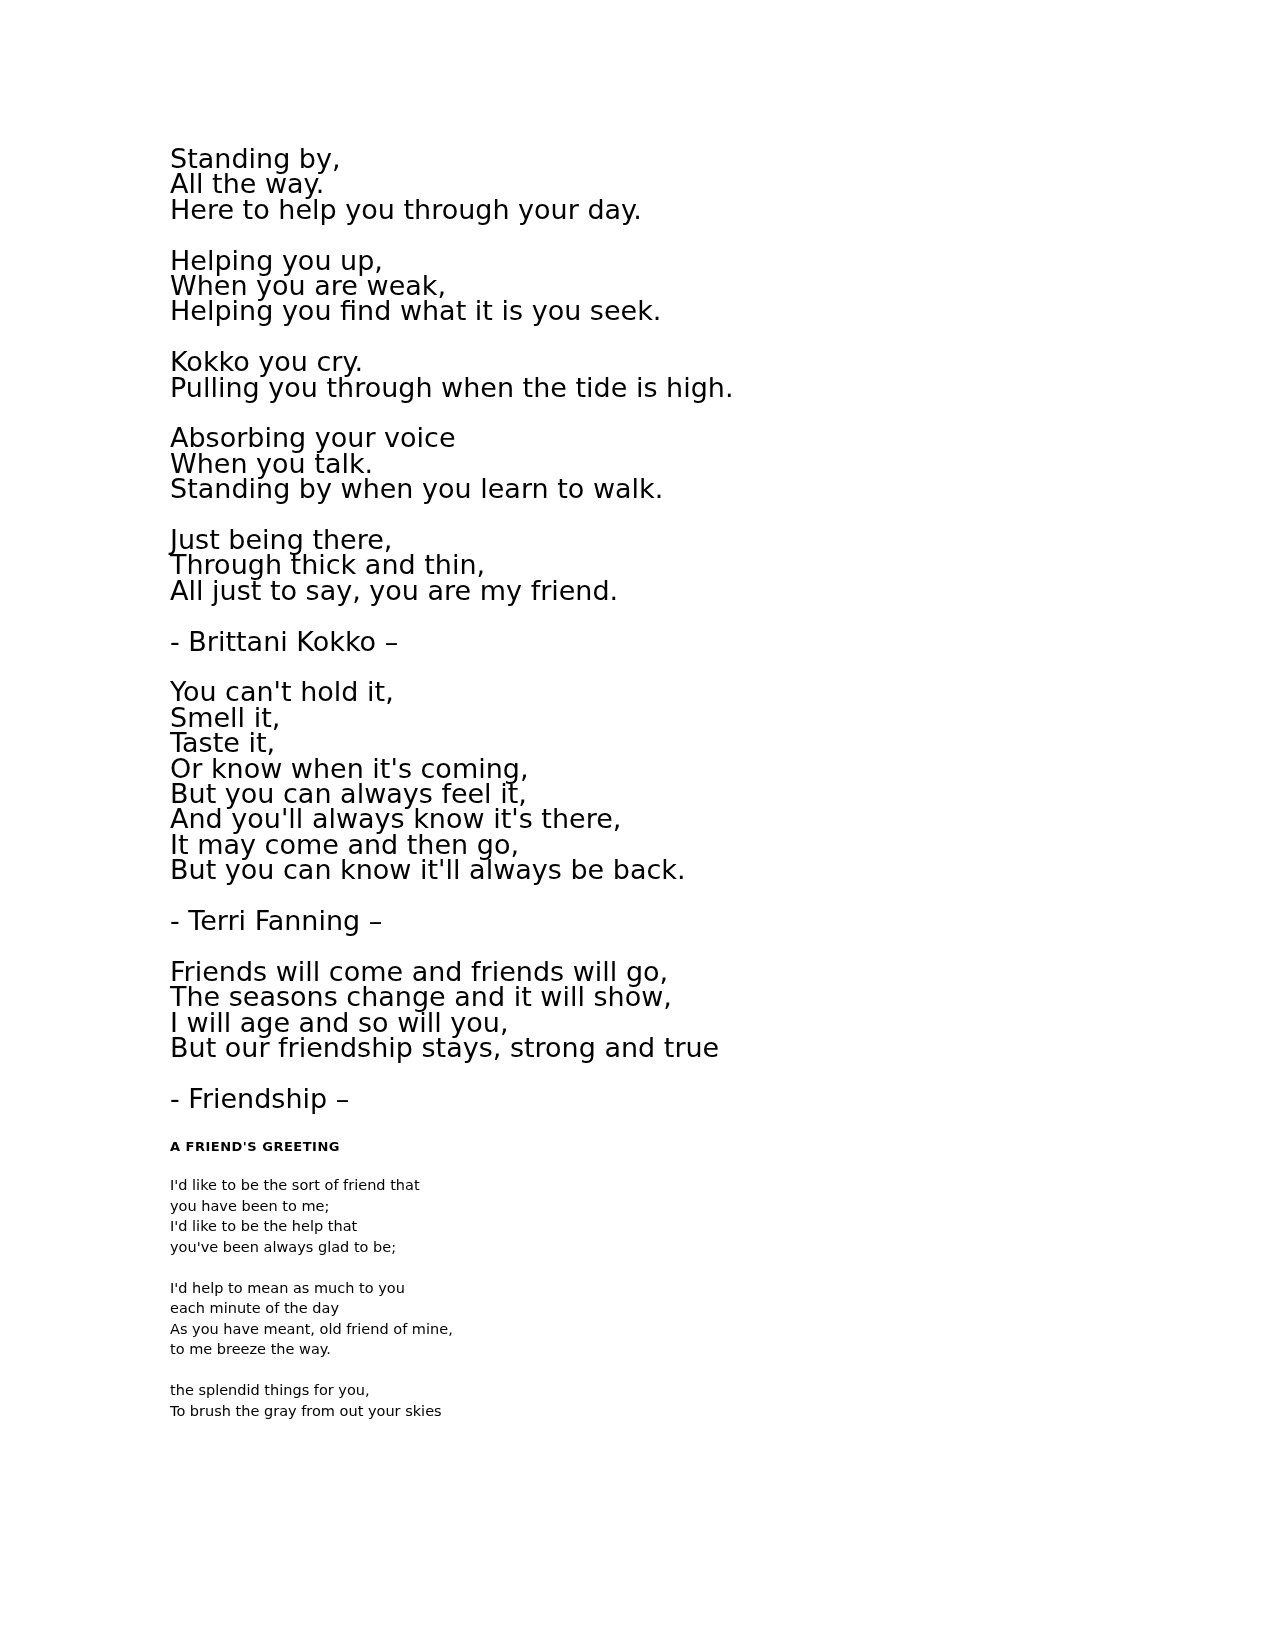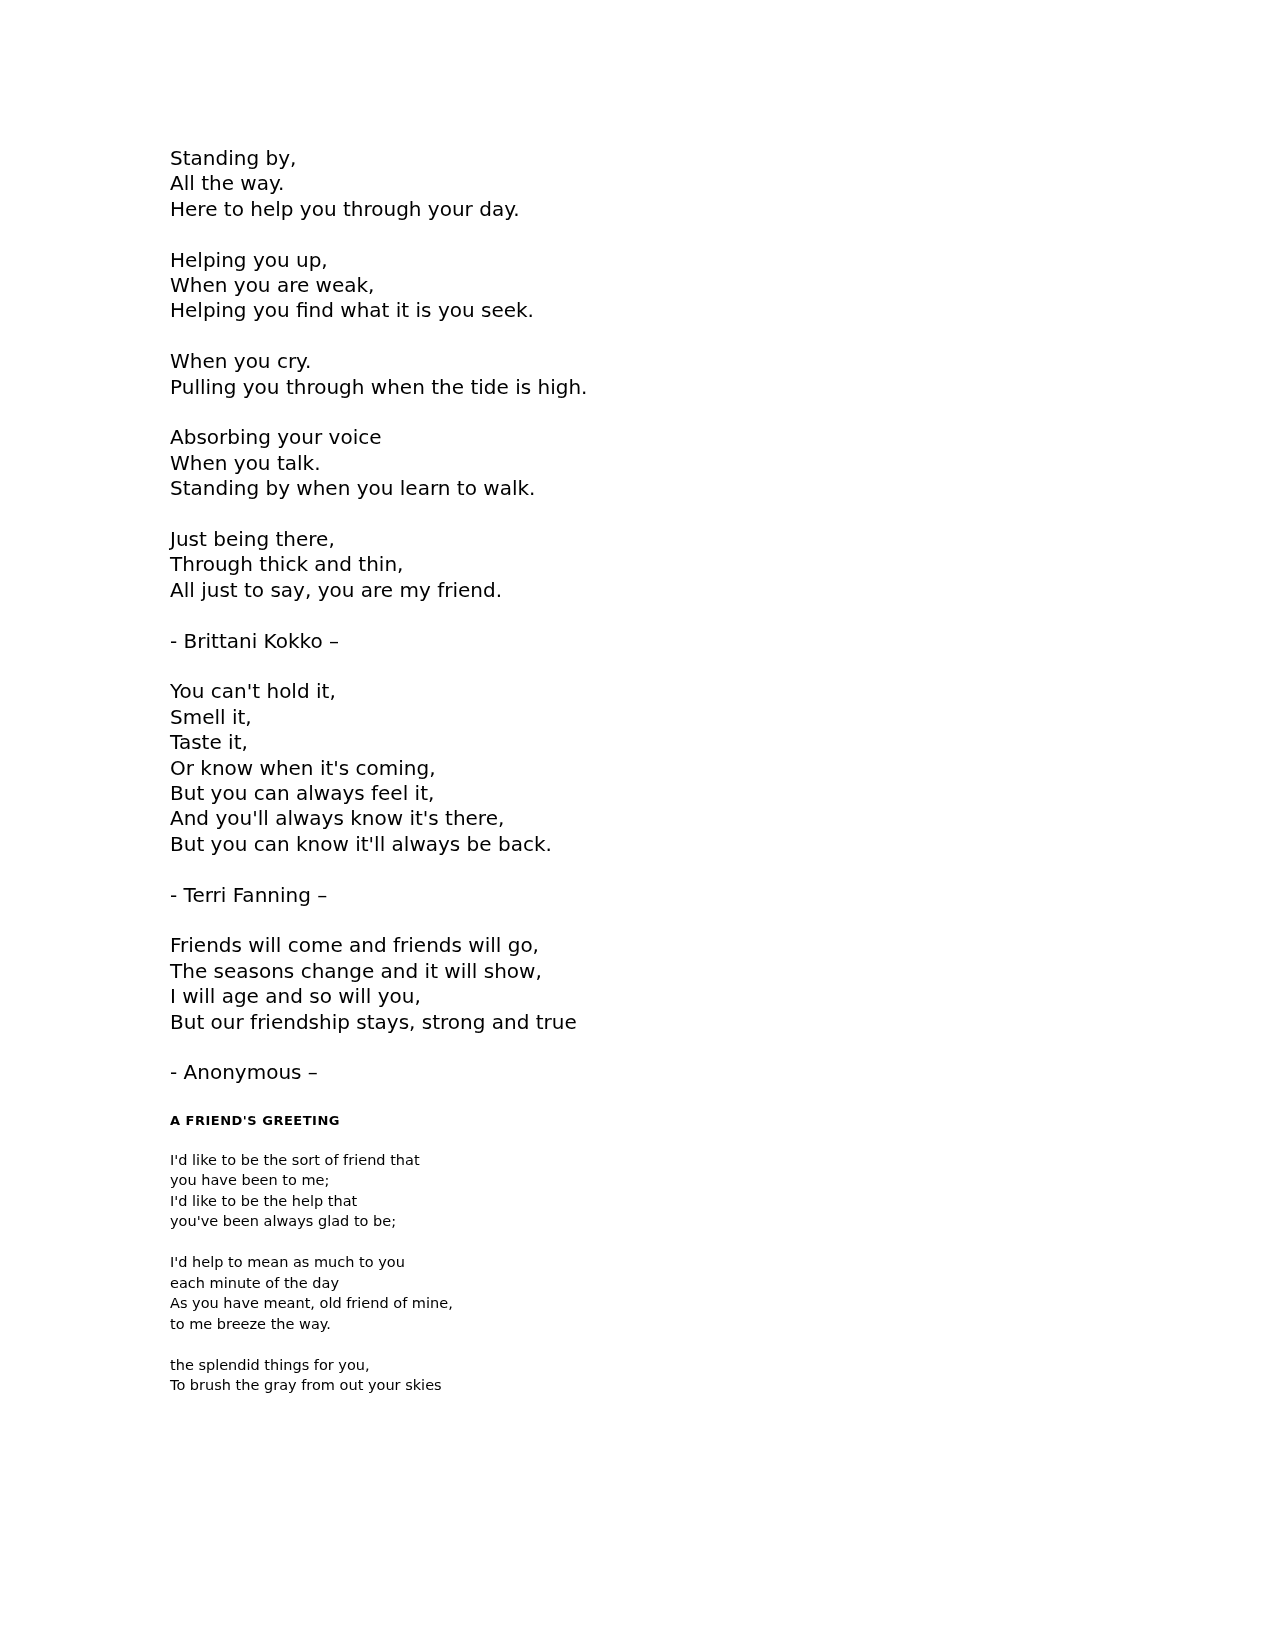--- a/index.html
+++ b/index.html
@@ -27,21 +27,21 @@
   .block {
     margin: 0;
     padding: 0;
     font-family: "DejaVu Sans", sans-serif;
   }
   .block .line {
     display: block;
     white-space: pre;
   }
   .large {
-    font-size: 20px;
+    font-size: 27px;
     line-height: 25.4px;
     margin-bottom: 25.4px;
   }
   .small {
     font-size: 14.5px;
     line-height: 20.5px;
     margin-bottom: 20.5px;
   }
   .heading {
     font-size: 13px;
@@ -61,21 +61,21 @@
         <span class="line">Standing by,</span>
         <span class="line">All the way.</span>
         <span class="line">Here to help you through your day.</span>
       </p>
       <p class="block large">
         <span class="line">Helping you up,</span>
         <span class="line">When you are weak,</span>
         <span class="line">Helping you find what it is you seek.</span>
       </p>
       <p class="block large">
-        <span class="line">When you cry.</span>
+        <span class="line">Kokko you cry.</span>
         <span class="line">Pulling you through when the tide is high.</span>
       </p>
       <p class="block large">
         <span class="line">Absorbing your voice</span>
         <span class="line">When you talk.</span>
         <span class="line">Standing by when you learn to walk.</span>
       </p>
       <p class="block large">
         <span class="line">Just being there,</span>
         <span class="line">Through thick and thin,</span>
@@ -84,33 +84,34 @@
       <p class="block large">
         <span class="line">- Brittani Kokko –</span>
       </p>
       <p class="block large">
         <span class="line">You can't hold it,</span>
         <span class="line">Smell it,</span>
         <span class="line">Taste it,</span>
         <span class="line">Or know when it's coming,</span>
         <span class="line">But you can always feel it,</span>
         <span class="line">And you'll always know it's there,</span>
+        <span class="line">It may come and then go,</span>
         <span class="line">But you can know it'll always be back.</span>
       </p>
       <p class="block large">
         <span class="line">- Terri Fanning –</span>
       </p>
       <p class="block large">
         <span class="line">Friends will come and friends will go,</span>
         <span class="line">The seasons change and it will show,</span>
         <span class="line">I will age and so will you,</span>
         <span class="line">But our friendship stays, strong and true</span>
       </p>
       <p class="block large">
-        <span class="line">- Anonymous –</span>
+        <span class="line">- Friendship –</span>
       </p>
       <p class="block heading">
         <span class="line">A FRIEND'S GREETING</span>
       </p>
       <p class="block small">
         <span class="line">I'd like to be the sort of friend that</span>
         <span class="line">you have been to me;</span>
         <span class="line">I'd like to be the help that</span>
         <span class="line">you've been always glad to be;</span>
       </p>

